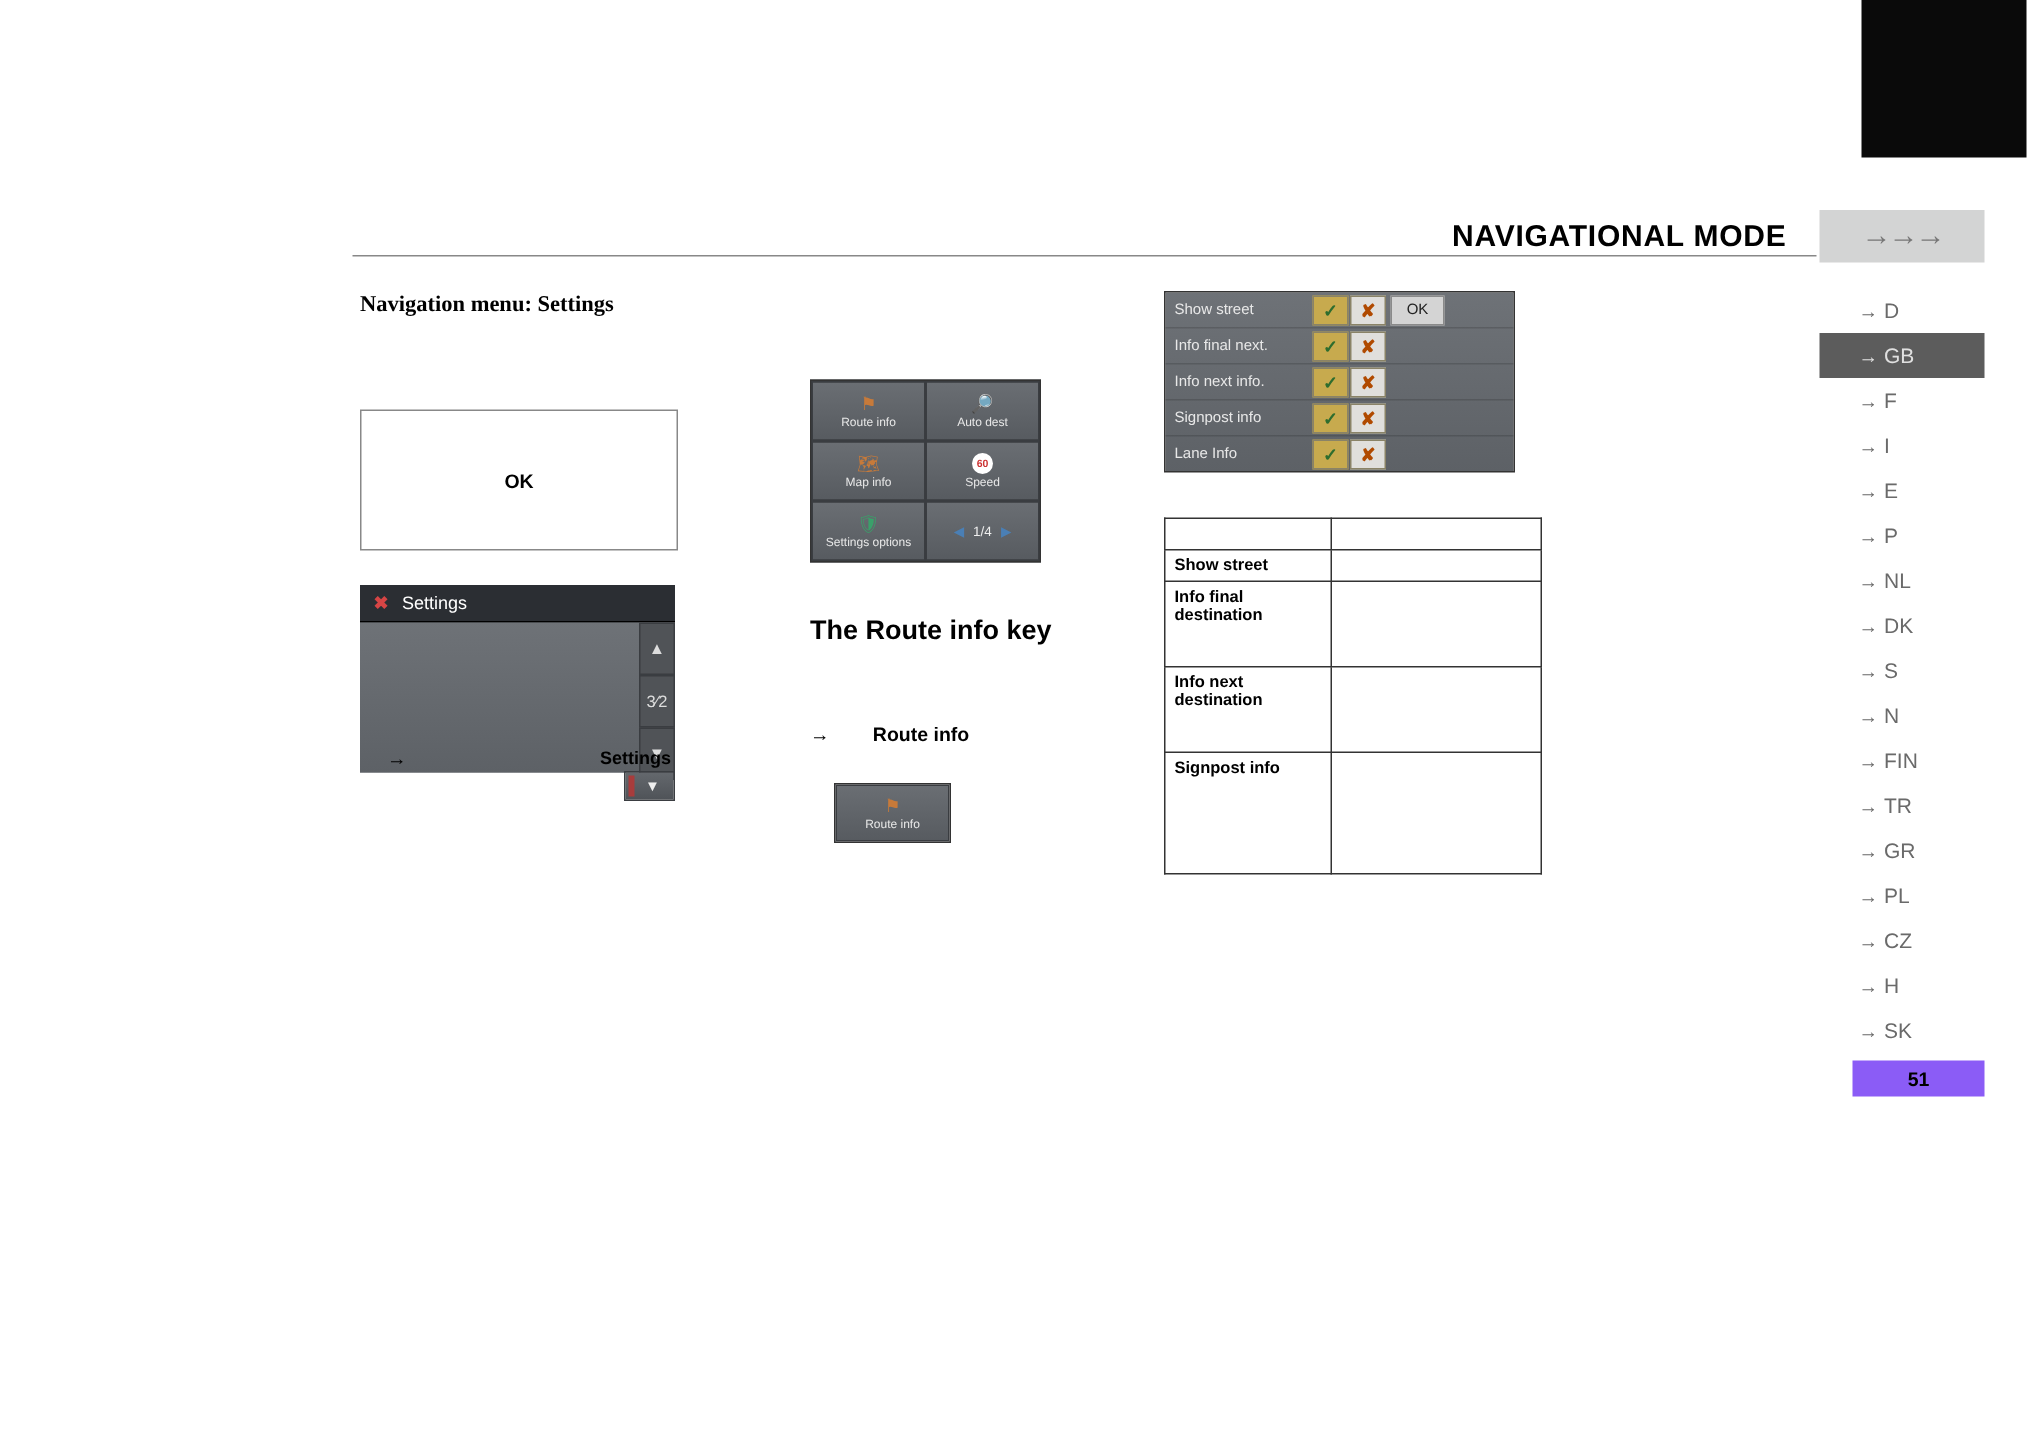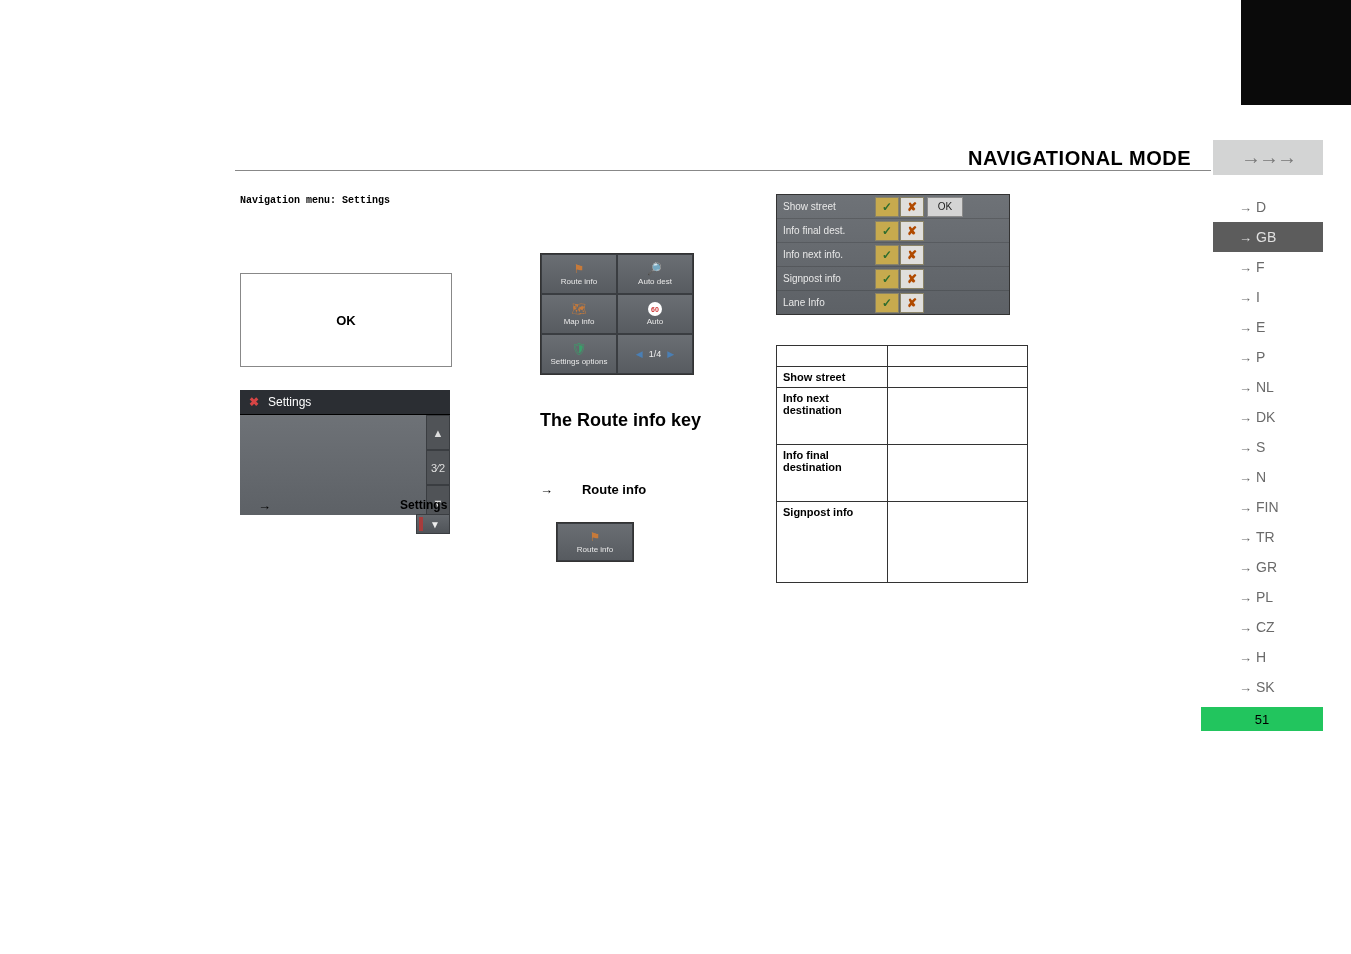--- a/index.html
+++ b/index.html
@@ -71,37 +71,37 @@
     color: #e0e0e0;
   }
   .side-item .arr {
     margin-right: 4px;
     font-size: 13px;
   }
   .page-num-box {
     position: absolute;
     top: 707px;
     right: 28px;
-    width: 122px;
+    width: 88px;
     height: 24px;
-    background: #22c55e;
-    display: flex;
-    align-items: center;
-    justify-content: center;
-    font-weight: normal;
+    background: #8b5cf6;
+    display: flex;
+    align-items: center;
+    justify-content: center;
+    font-weight: bold;
     font-size: 13px;
   }
   
   .section-title {
     position: absolute;
     top: 195px;
     left: 240px;
-    font-family: Liberation Mono, monospace;
-    font-weight: bold;
-    font-size: 10px;
+    font-family: Liberation Serif, serif;
+    font-weight: bold;
+    font-size: 15px;
   }
   .ok-box {
     position: absolute;
     top: 273px;
     left: 240px;
     width: 210px;
     height: 92px;
     border: 1px solid #888;
     display: flex;
     align-items: center;
@@ -452,21 +452,21 @@
       <span class="lab">Auto dest</span>
     </div>
   </div>
   <div class="grid-row">
     <div class="grid-cell">
       <span class="ic" style="color:#c77a3a">🗺</span>
       <span class="lab">Map info</span>
     </div>
     <div class="grid-cell">
       <span class="ic" style="color:#c33; background:#fff; border-radius:50%; width:14px; height:14px; display:flex; align-items:center; justify-content:center; font-size:7px; font-weight:bold;">60</span>
-      <span class="lab">Auto</span>
+      <span class="lab">Speed</span>
     </div>
   </div>
   <div class="grid-row">
     <div class="grid-cell">
       <span class="ic" style="color:#3aa06a">🛡</span>
       <span class="lab">Settings options</span>
     </div>
     <div class="grid-cell pager-cell">
       <span style="color:#4a7fb5">◀</span>
       <span>1/4</span>
@@ -491,21 +491,21 @@
 </div>
 
 <div class="toggle-shot">
   <div class="toggle-row">
     <div class="toggle-lab">Show street</div>
     <div class="tgl on">✓</div>
     <div class="tgl off">✘</div>
     <div class="ok-cell">OK</div>
   </div>
   <div class="toggle-row">
-    <div class="toggle-lab">Info final dest.</div>
+    <div class="toggle-lab">Info final next.</div>
     <div class="tgl on">✓</div>
     <div class="tgl off">✘</div>
   </div>
   <div class="toggle-row">
     <div class="toggle-lab">Info next info.</div>
     <div class="tgl on">✓</div>
     <div class="tgl off">✘</div>
   </div>
   <div class="toggle-row">
     <div class="toggle-lab">Signpost info</div>
@@ -523,25 +523,25 @@
   <tbody>
       <tr class="head">
     <td class="left"></td>
         <td class="right"></td>
   </tr>
   <tr>
     <td class="left">Show street</td>
     <td class="right"></td>
   </tr>
   <tr>
-    <td class="left tall">Info next destination</td>
+    <td class="left tall">Info final destination</td>
     <td class="right tall"></td>
   </tr>
   <tr>
-    <td class="left tall">Info final destination</td>
+    <td class="left tall">Info next destination</td>
     <td class="right tall"></td>
   </tr>
   <tr>
     <td class="left xtall">Signpost info</td>
     <td class="right xtall"></td>
   </tr>
 </tbody>
   </table>
 
 </body></html>

